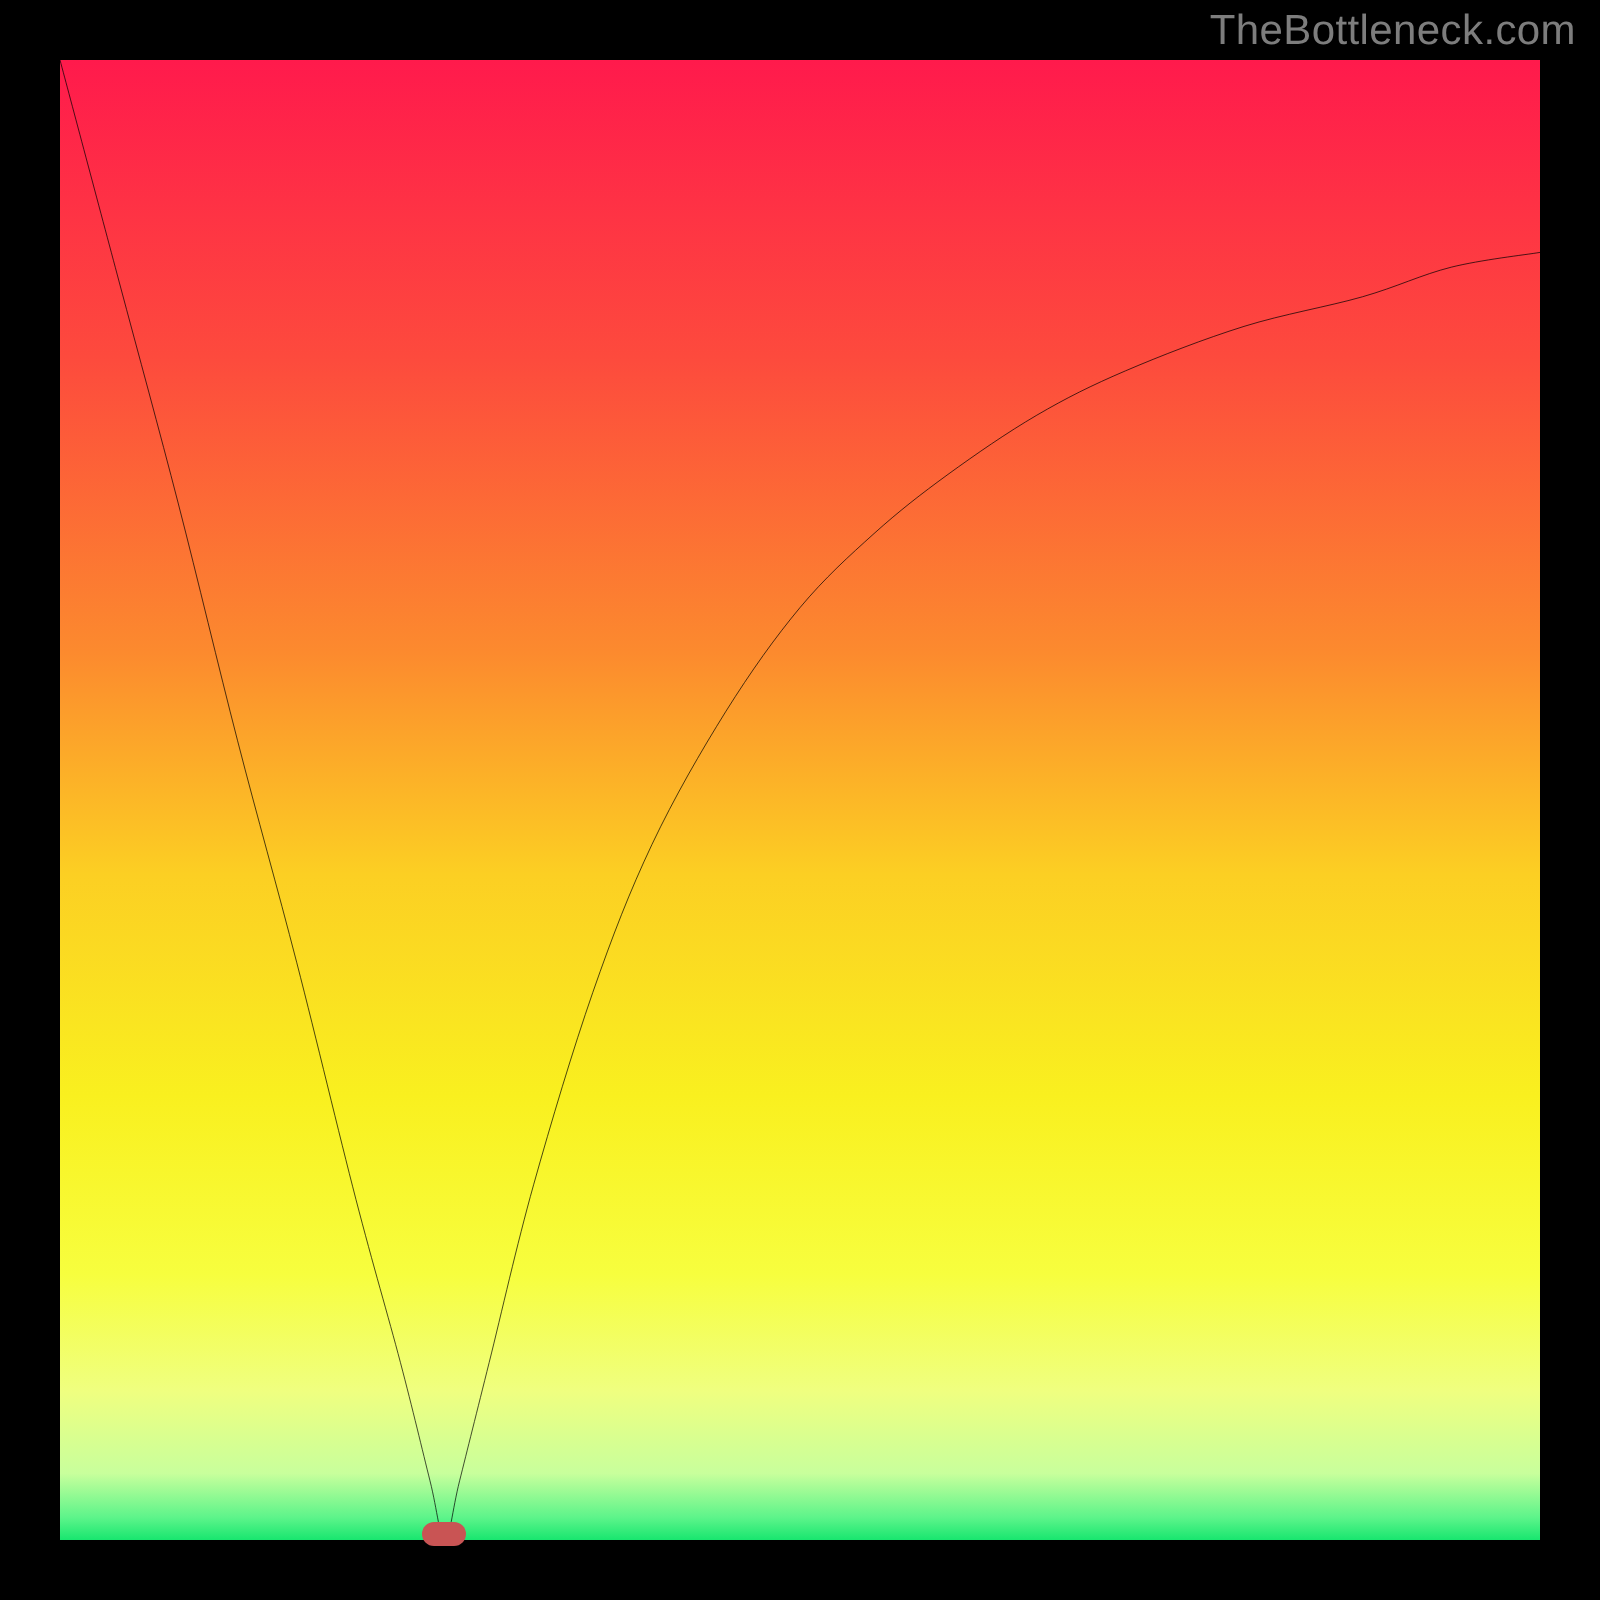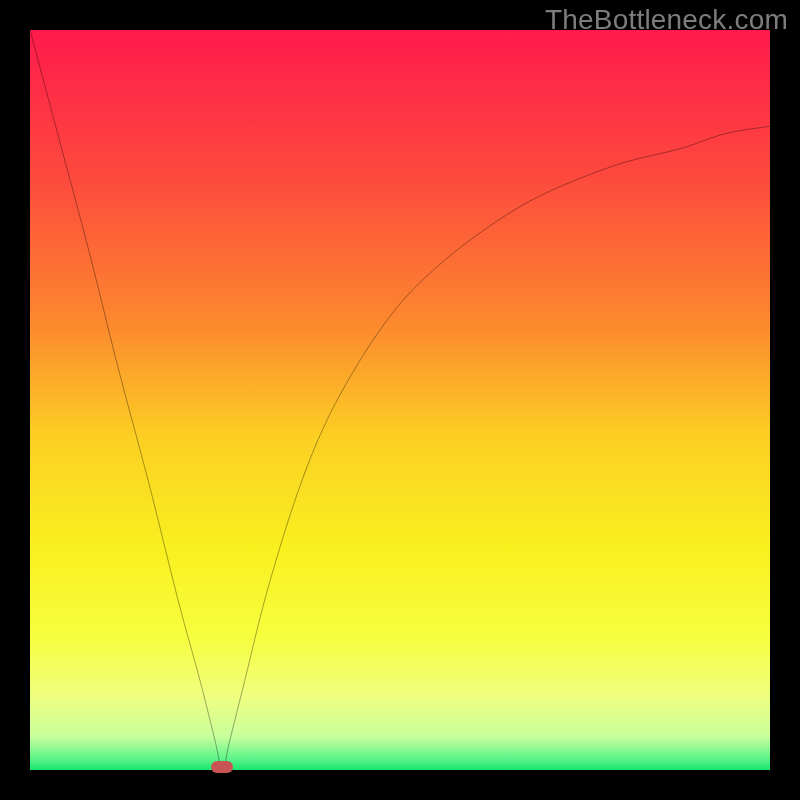--- a/index.html
+++ b/index.html
@@ -15,21 +15,21 @@
     position: relative;
     width: 800px;
     height: 800px;
     background: #000;
   }
   .watermark {
     position: absolute;
     top: 4px;
     right: 12px;
     color: #7d7d7d;
-    font-size: 28px;
+    font-size: 21px;
     font-weight: 500;
     letter-spacing: 0.2px;
     z-index: 10;
   }
   svg.plot {
     position: absolute;
     top: 30px;
     left: 30px;
     width: 740px;
     height: 740px;

